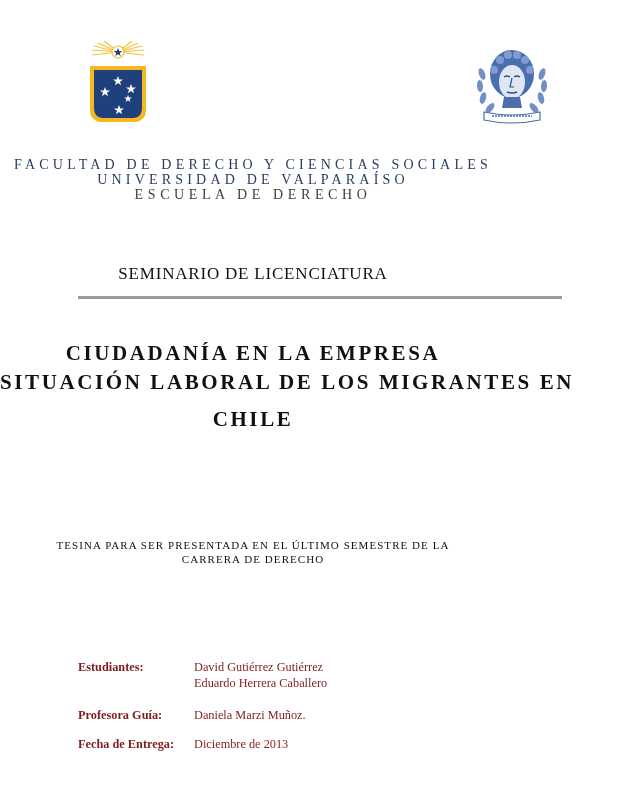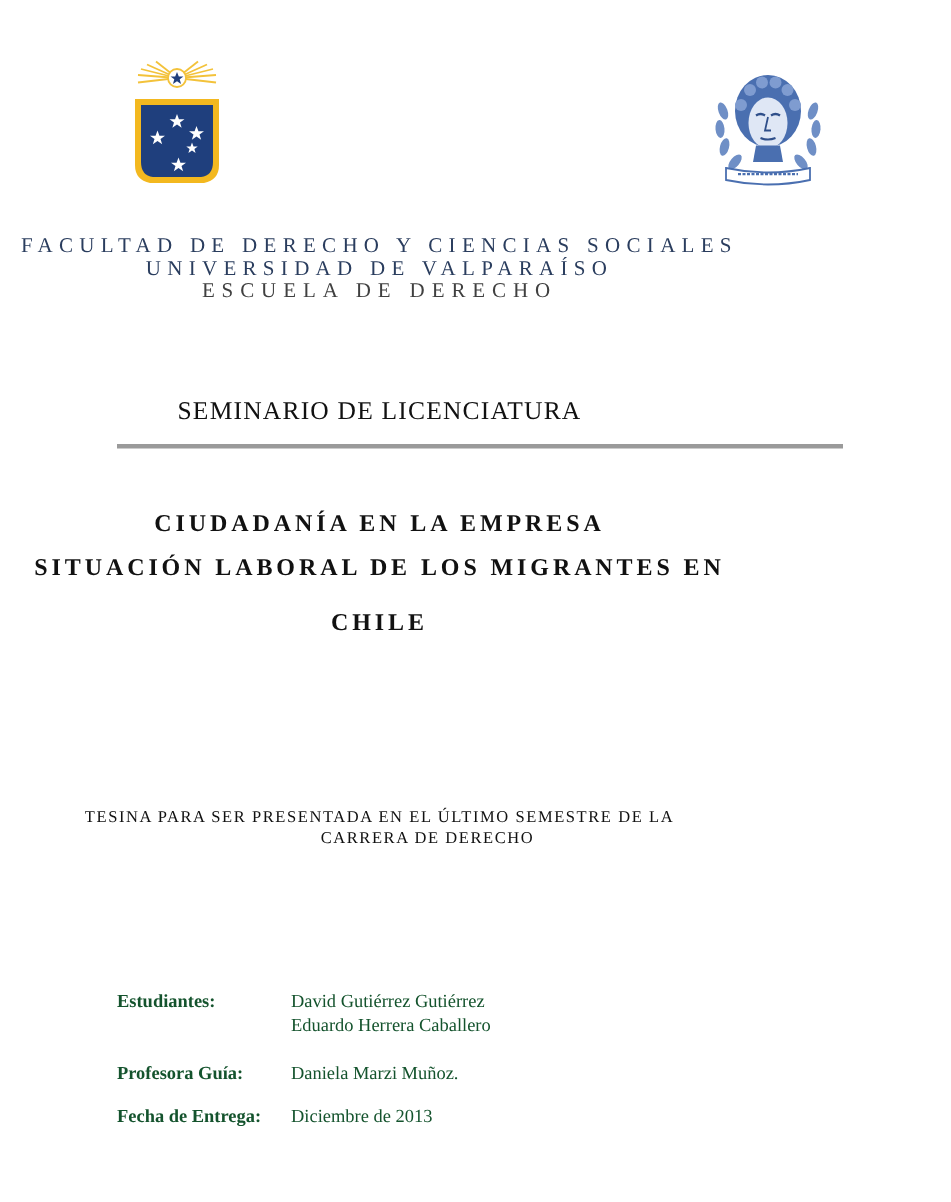--- a/index.html
+++ b/index.html
@@ -12,30 +12,30 @@
     #logo-right { left: 474px; top: 44px; width: 76px; height: 82px; }
 
     .inst { font-size: 14px; letter-spacing: 4.2px; color: #2a3d5e; line-height: 15px; white-space: nowrap; }
     #inst-1 { top: 157px; }
     #inst-2 { top: 172px; }
     #inst-3 { top: 187px; font-weight: normal; letter-spacing: 4.6px; color: #404040; }
 
     #seminar { top: 264px; font-size: 17px; letter-spacing: 0.8px; color: #111; }
     #rule { left: 78px; top: 296px; width: 484px; height: 3px; background: #9a9a9a; }
 
-    .title { font-size: 16px; font-weight: bold; letter-spacing: 2.6px; color: #111; white-space: nowrap; }
+    .title { font-size: 21px; font-weight: bold; letter-spacing: 2.6px; color: #111; white-space: nowrap; }
     #title-1 { top: 341px; }
     #title-2 { top: 370px; }
     #title-3 { top: 407px; }
 
     .sub { font-size: 11px; letter-spacing: 1.05px; color: #111; white-space: nowrap; }
     #sub-1 { top: 539px; }
-    #sub-2 { top: 553px; padding-left: 32px; }
+    #sub-2 { top: 553px; }
 
-    .meta { font-size: 12.3px; color: #14532d; white-space: nowrap; line-height: 15px; }
+    .meta { font-size: 12.3px; color: #7f1d1d; white-space: nowrap; line-height: 15px; }
     .meta-label { left: 78px; font-weight: bold; }
     .meta-value { left: 194px; }
   </style>
 </head>
 <body>
 
 <div id="logo-left" class="abs">
   <svg width="60" height="86" viewBox="0 0 60 86">
 
     <g stroke="#f3c23a" stroke-width="1.2">

